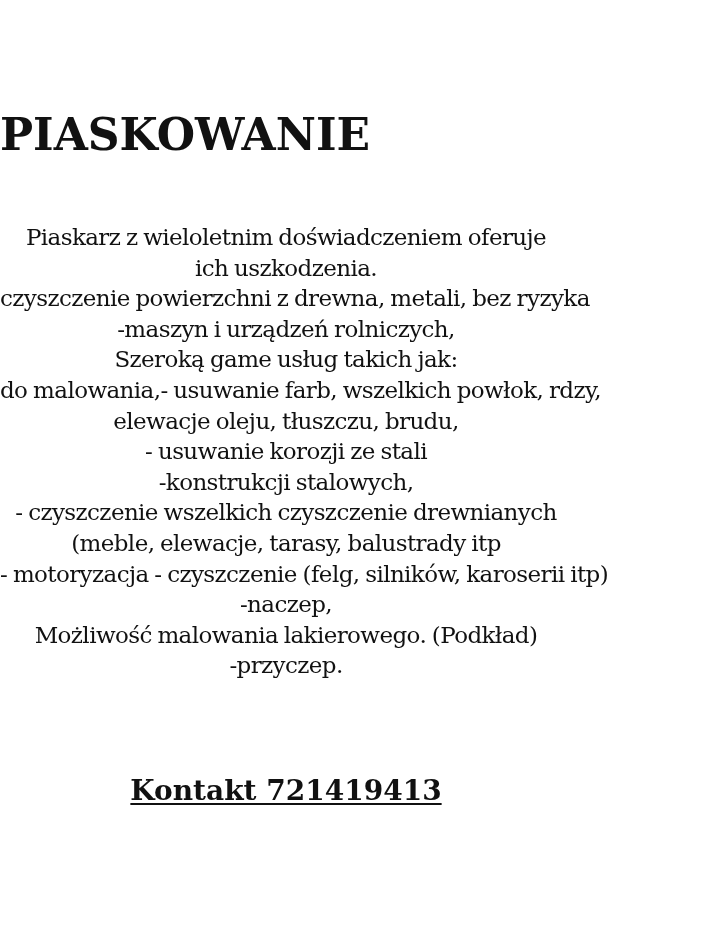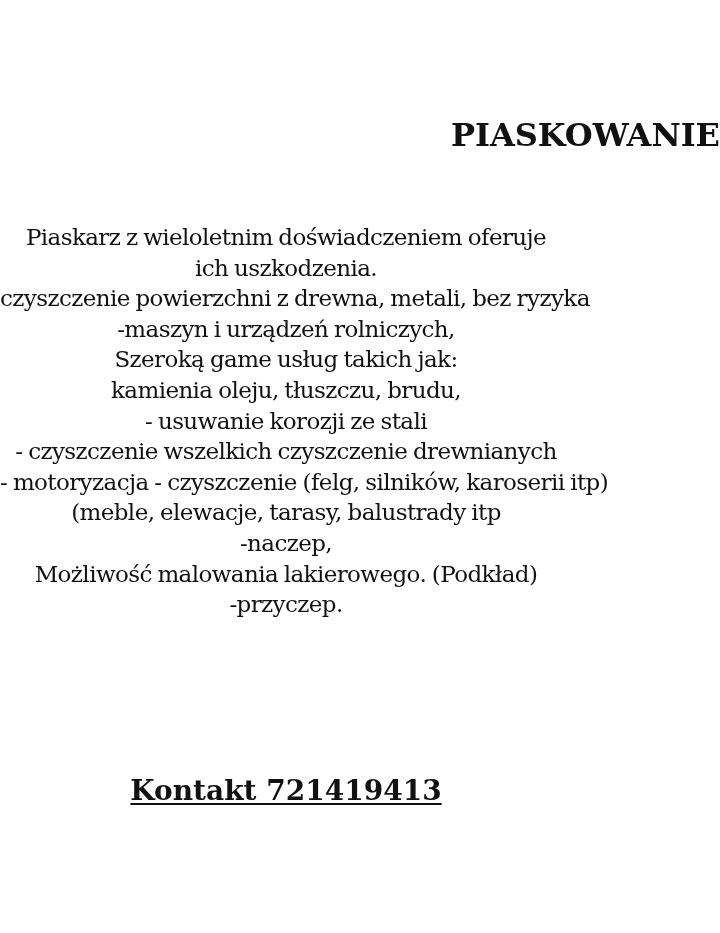--- a/index.html
+++ b/index.html
@@ -13,23 +13,23 @@
       position: relative;
       overflow: hidden;
       color: #111111;
       font-family: "DejaVu Serif", "Liberation Serif", serif;
     }
     .title {
       position: absolute;
       top: 113px;
       left: 0;
       width: 720px;
-      text-align: right;
+      text-align: left;
       font-weight: bold;
-      font-size: 32px;
+      font-size: 44px;
       line-height: 44px;
       letter-spacing: 0px;
     }
     .body-text {
       position: absolute;
       top: 222px;
       left: 0;
       width: 572px;
       text-align: center;
       font-size: 23px;
@@ -62,25 +62,27 @@
 
 <div class="page">
   <div class="title">PIASKOWANIE</div>
 
   <div class="body-text">
     <span class="line">Piaskarz z wieloletnim doświadczeniem oferuje</span>
     <span class="line">ich uszkodzenia.</span>
     <span class="line">czyszczenie powierzchni z drewna, metali, bez ryzyka</span>
     <span class="line">-maszyn i urządzeń rolniczych,</span>
     <span class="line">Szeroką game usług takich jak:</span>
-    <span class="line">kamienia oleju, tłuszczu, brudu,</span>
+    <span class="line">do malowania,- usuwanie farb, wszelkich powłok, rdzy,</span>
+    <span class="line">elewacje oleju, tłuszczu, brudu,</span>
     <span class="line">- usuwanie korozji ze stali</span>
+    <span class="line">-konstrukcji stalowych,</span>
     <span class="line">- czyszczenie wszelkich czyszczenie drewnianych</span>
+    <span class="line">(meble, elewacje, tarasy, balustrady itp</span>
     <span class="line">- motoryzacja - czyszczenie (felg, silników, karoserii itp)</span>
-    <span class="line">(meble, elewacje, tarasy, balustrady itp</span>
     <span class="line">-naczep,</span>
     <span class="line">Możliwość malowania lakierowego. (Podkład)</span>
     <span class="line">-przyczep.</span>
   </div>
 
   <div class="contact">
     <span>Kontakt 721419413</span>
   </div>
 </div>
 

